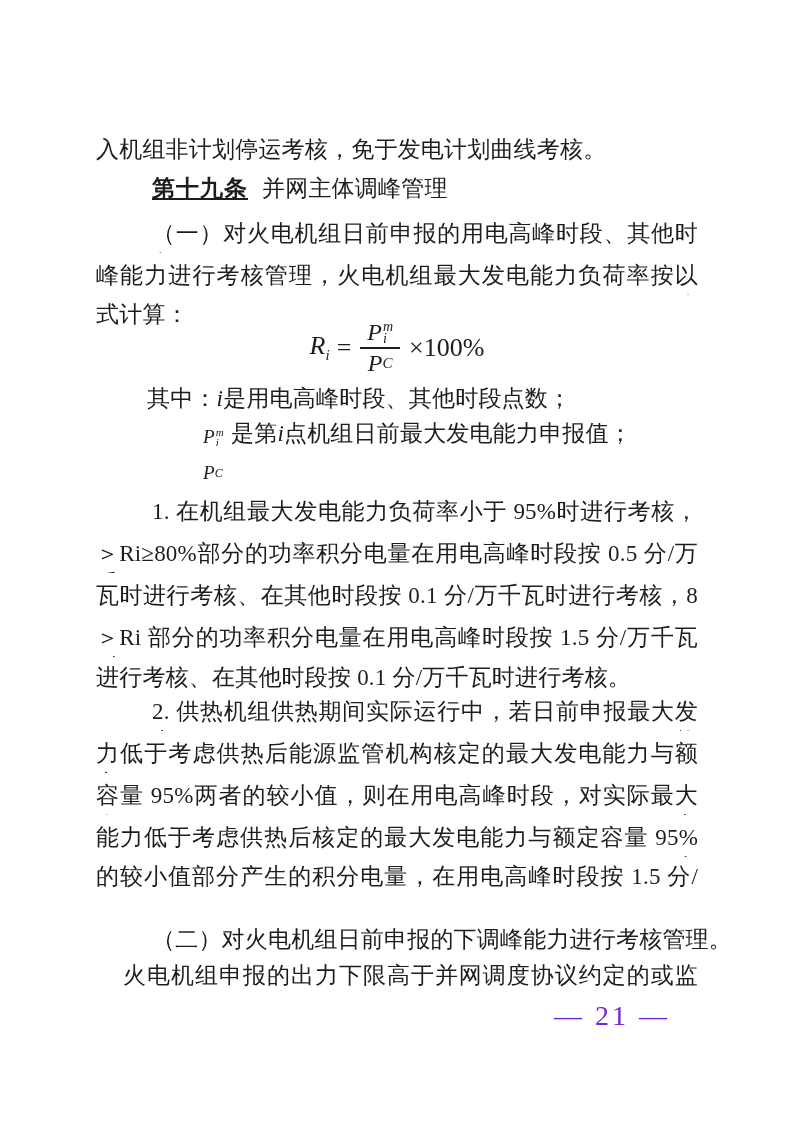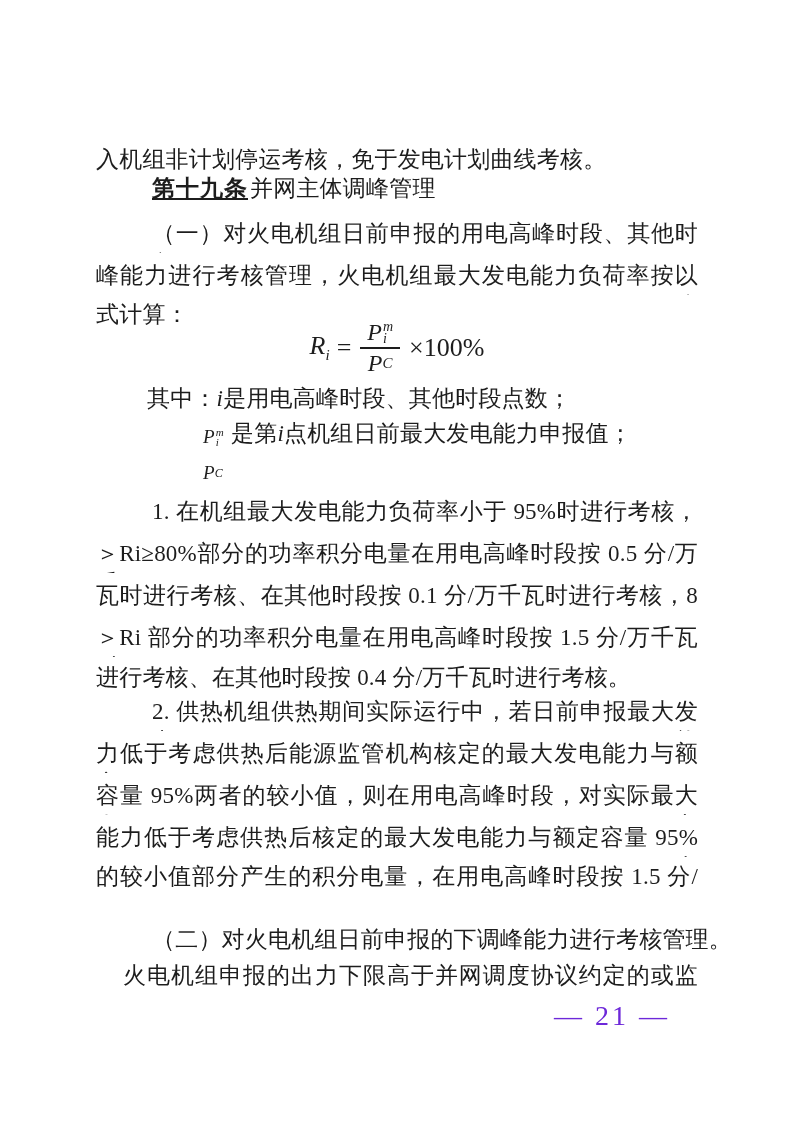--- a/index.html
+++ b/index.html
@@ -22,21 +22,21 @@
   .ind2{padding-left:56px}
   .ind1{padding-left:27px}
   .indwhere{padding-left:51px}
   .inddef{padding-left:107px}
   .artnum{
     font-weight:bold;
     font-family:"Liberation Sans","DejaVu Sans",sans-serif;
     letter-spacing:1px;
     text-decoration:underline;
   }
-  .arttitle{margin-left:2px}
+  .arttitle{margin-left:14px}
   
   .formula{
     position:absolute;left:0;right:0;top:313px;height:70px;
     display:flex;justify-content:center;align-items:center;gap:7px;
     font-size:26px;font-style:italic;
   }
   .formula .upright{font-style:normal}
   .formula sub{font-size:15px;font-style:italic}
   .frac{display:inline-flex;flex-direction:column;align-items:center;font-size:24px;margin:0 2px}
   .num{border-bottom:2px solid #1d1d1d;padding:0 7px 1px;display:inline-flex;align-items:center}
@@ -53,21 +53,21 @@
   .pagenum{
     position:absolute;top:1000px;right:124px;
     font-size:28px;letter-spacing:3px;color:#6d28d9;
   }
 </style>
 </head>
 <body>
 
 <div class="page">
 
-  <div class="ln" style="top:145px">入机组非计划停运考核，免于发电计划曲线考核。</div>
+  <div class="ln" style="top:135px">入机组非计划停运考核，免于发电计划曲线考核。</div>
 
   <div class="ln ind2" style="top:173px">
     <span class="artnum">第十九条</span><span class="arttitle">并网主体调峰管理</span>
   </div>
 
   <div class="ln ind2 just" style="top:219px">（一）对火电机组日前申报的用电高峰时段、其他时段顶</div>
   <div class="ln just" style="top:261px">峰能力进行考核管理，火电机组最大发电能力负荷率按以下公</div>
   <div class="ln" style="top:300px">式计算：</div>
 
   <div class="formula">
@@ -107,21 +107,21 @@
     <span class="mini">
         <span>P</span>
         <sub>C</sub>
       </span>
   </div>
 
   <div class="ln ind2 just" style="top:497px">1. 在机组最大发电能力负荷率小于 95%时进行考核，95%</div>
   <div class="ln just" style="top:539px">＞Ri≥80%部分的功率积分电量在用电高峰时段按 0.5 分/万千</div>
   <div class="ln just" style="top:581px">瓦时进行考核、在其他时段按 0.1 分/万千瓦时进行考核，80%</div>
   <div class="ln just" style="top:623px">＞Ri 部分的功率积分电量在用电高峰时段按 1.5 分/万千瓦时</div>
-  <div class="ln" style="top:663px">进行考核、在其他时段按 0.4 分/万千瓦时进行考核。</div>
+  <div class="ln" style="top:663px">进行考核、在其他时段按 0.1 分/万千瓦时进行考核。</div>
 
   <div class="ln ind2 just" style="top:697px">2. 供热机组供热期间实际运行中，若日前申报最大发电能</div>
   <div class="ln just" style="top:739px">力低于考虑供热后能源监管机构核定的最大发电能力与额定</div>
   <div class="ln just" style="top:781px">容量 95%两者的较小值，则在用电高峰时段，对实际最大发电</div>
   <div class="ln just" style="top:823px">能力低于考虑供热后核定的最大发电能力与额定容量 95%两者</div>
   <div class="ln just" style="top:862px">的较小值部分产生的积分电量，在用电高峰时段按 1.5 分/万</div>
 
   <div class="ln ind2" style="top:925px">（二）对火电机组日前申报的下调峰能力进行考核管理。</div>
   <div class="ln ind1 just" style="top:961px">火电机组申报的出力下限高于并网调度协议约定的或监</div>
 

